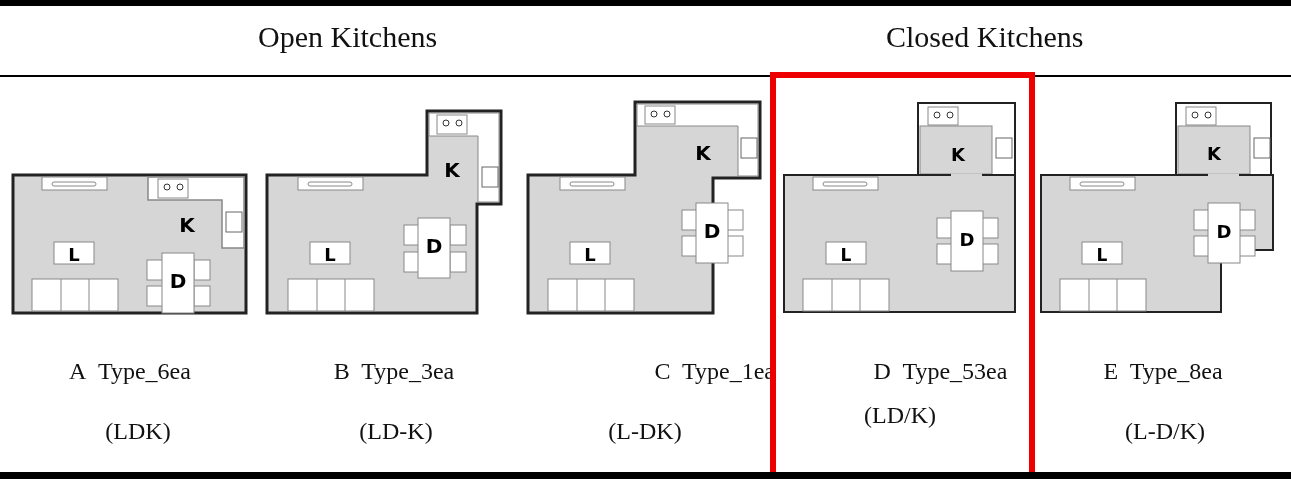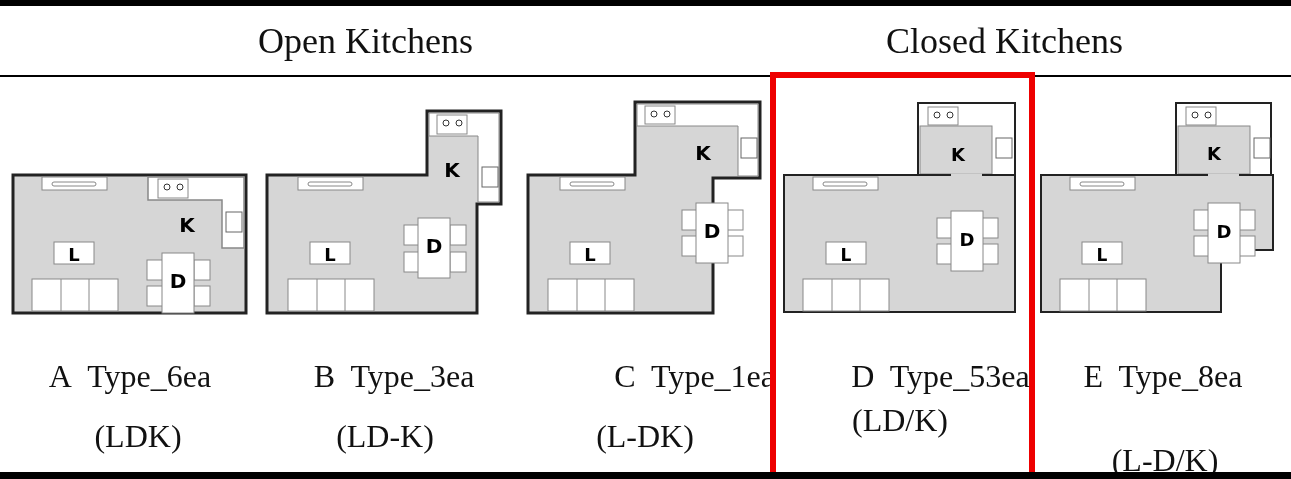--- a/index.html
+++ b/index.html
@@ -1,20 +1,20 @@
 <!DOCTYPE html>
 <html><head>
 <meta charset="utf-8">
 <style>
   html,body{margin:0;padding:0;background:#fff;}
   body{width:1291px;height:479px;position:relative;overflow:hidden;font-family:"Liberation Serif",serif;color:#111;}
   .rule{position:absolute;left:0;width:1291px;background:#000;}
-  .hdr{position:absolute;top:20px;font-size:36px;white-space:nowrap;}
+  .hdr{position:absolute;top:20px;font-size:30px;white-space:nowrap;}
   .plan{position:absolute;top:90px;}
-  .cap{position:absolute;font-size:32px;white-space:nowrap;text-align:center;}
+  .cap{position:absolute;font-size:24px;white-space:nowrap;text-align:center;}
   .hl{position:absolute;left:770px;top:72px;width:253px;height:397px;border:6px solid #ee0000;}
   svg text{font-family:"DejaVu Sans",sans-serif;font-weight:bold;}
 </style>
 </head>
 <body>
 
 <div class="rule" style="top:0;height:6px;"></div>
 <div class="hdr" style="left:258px;">Open  Kitchens</div>
 <div class="hdr" style="left:886px;font-family:Liberation Serif, serif;">Closed  Kitchens</div>
 <div class="rule" style="top:75px;height:2px;"></div>
@@ -134,22 +134,22 @@
     <rect x="158" y="146" width="16" height="20" fill="#fff" stroke="#888"></rect>
   <rect x="203" y="120" width="16" height="20" fill="#fff" stroke="#888"></rect>
     <rect x="203" y="146" width="16" height="20" fill="#fff" stroke="#888"></rect>
   <rect x="172" y="113" width="32" height="60" fill="#fff" stroke="#888"></rect>
     <text x="188" y="148" font-size="18" text-anchor="middle">D</text>
 </svg>
 
 <div class="cap" style="left:0;width:260px;top:358px;"><span>A</span>&nbsp; <span>Type_6ea</span></div>
 <div class="cap" style="left:58px;width:160px;top:418px;text-align:center;">(LDK)</div>
 <div class="cap" style="left:264px;width:260px;top:358px;"><span>B</span>&nbsp; <span>Type_3ea</span></div>
-<div class="cap" style="left:305px;width:160px;top:418px;">(LD-K)</div>
+<div class="cap" style="left:316px;width:160px;top:418px;">(LD-K)</div>
 <div class="cap" style="left:515px;width:260px;top:358px;text-align:right;"><span>C</span>&nbsp; <span>Type_1ea</span></div>
 <div class="cap" style="left:565px;width:160px;top:418px;">(L-DK)</div>
 <div class="cap" style="left:770px;width:265px;top:358px;padding-left:38px;"><span>D</span>&nbsp; <span>Type_53ea</span></div>
 <div class="cap" style="left:820px;width:160px;top:402px;">(LD/K)</div>
 <div class="cap" style="left:1035px;width:256px;top:358px;"><span>E</span>&nbsp; <span>Type_8ea</span></div>
-<div class="cap" style="left:1075px;width:180px;top:418px;margin-top:24px;">(L-D/K)</div>
+<div class="cap" style="left:1075px;width:180px;top:418px;">(L-D/K)</div>
 
 <div class="hl"></div>
 <div class="rule" style="top:472px;height:7px;"></div>
 
 </body></html>

